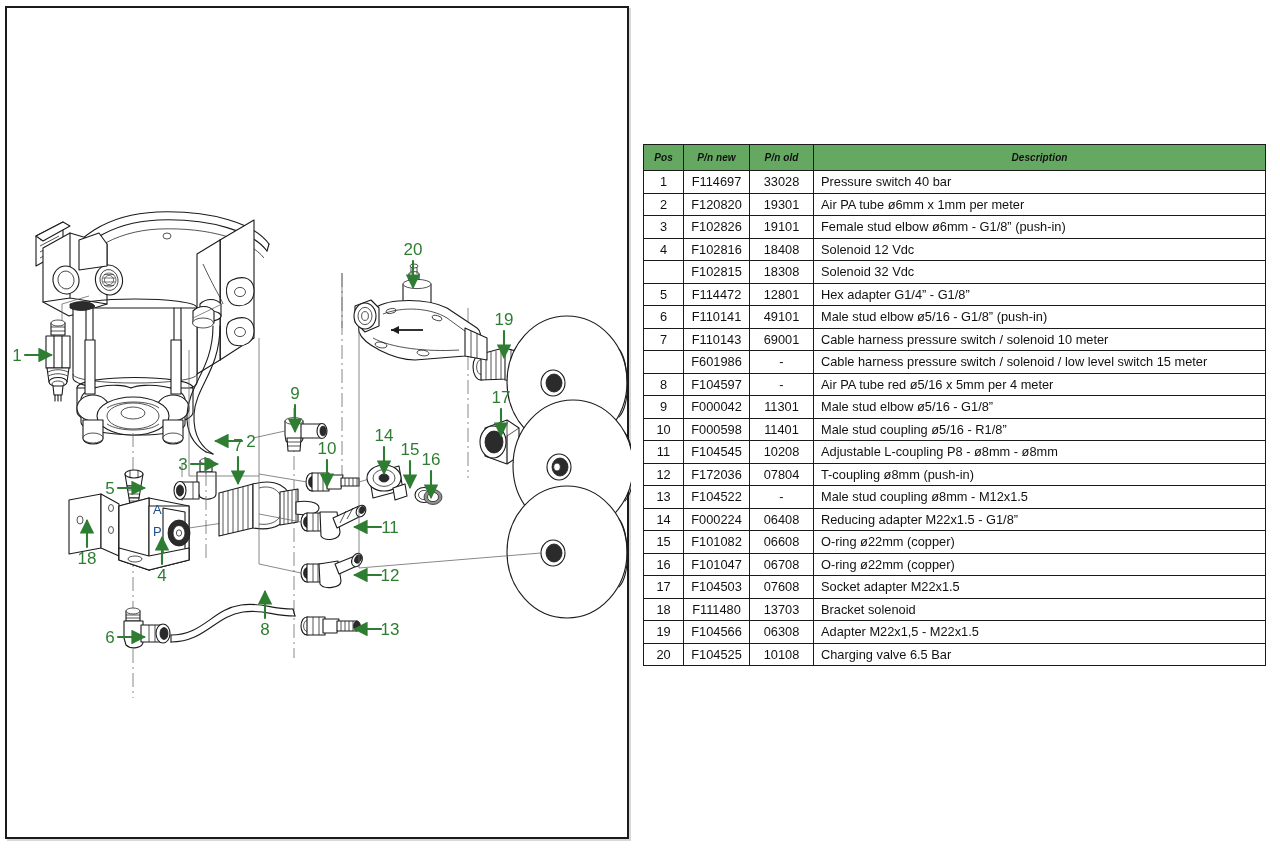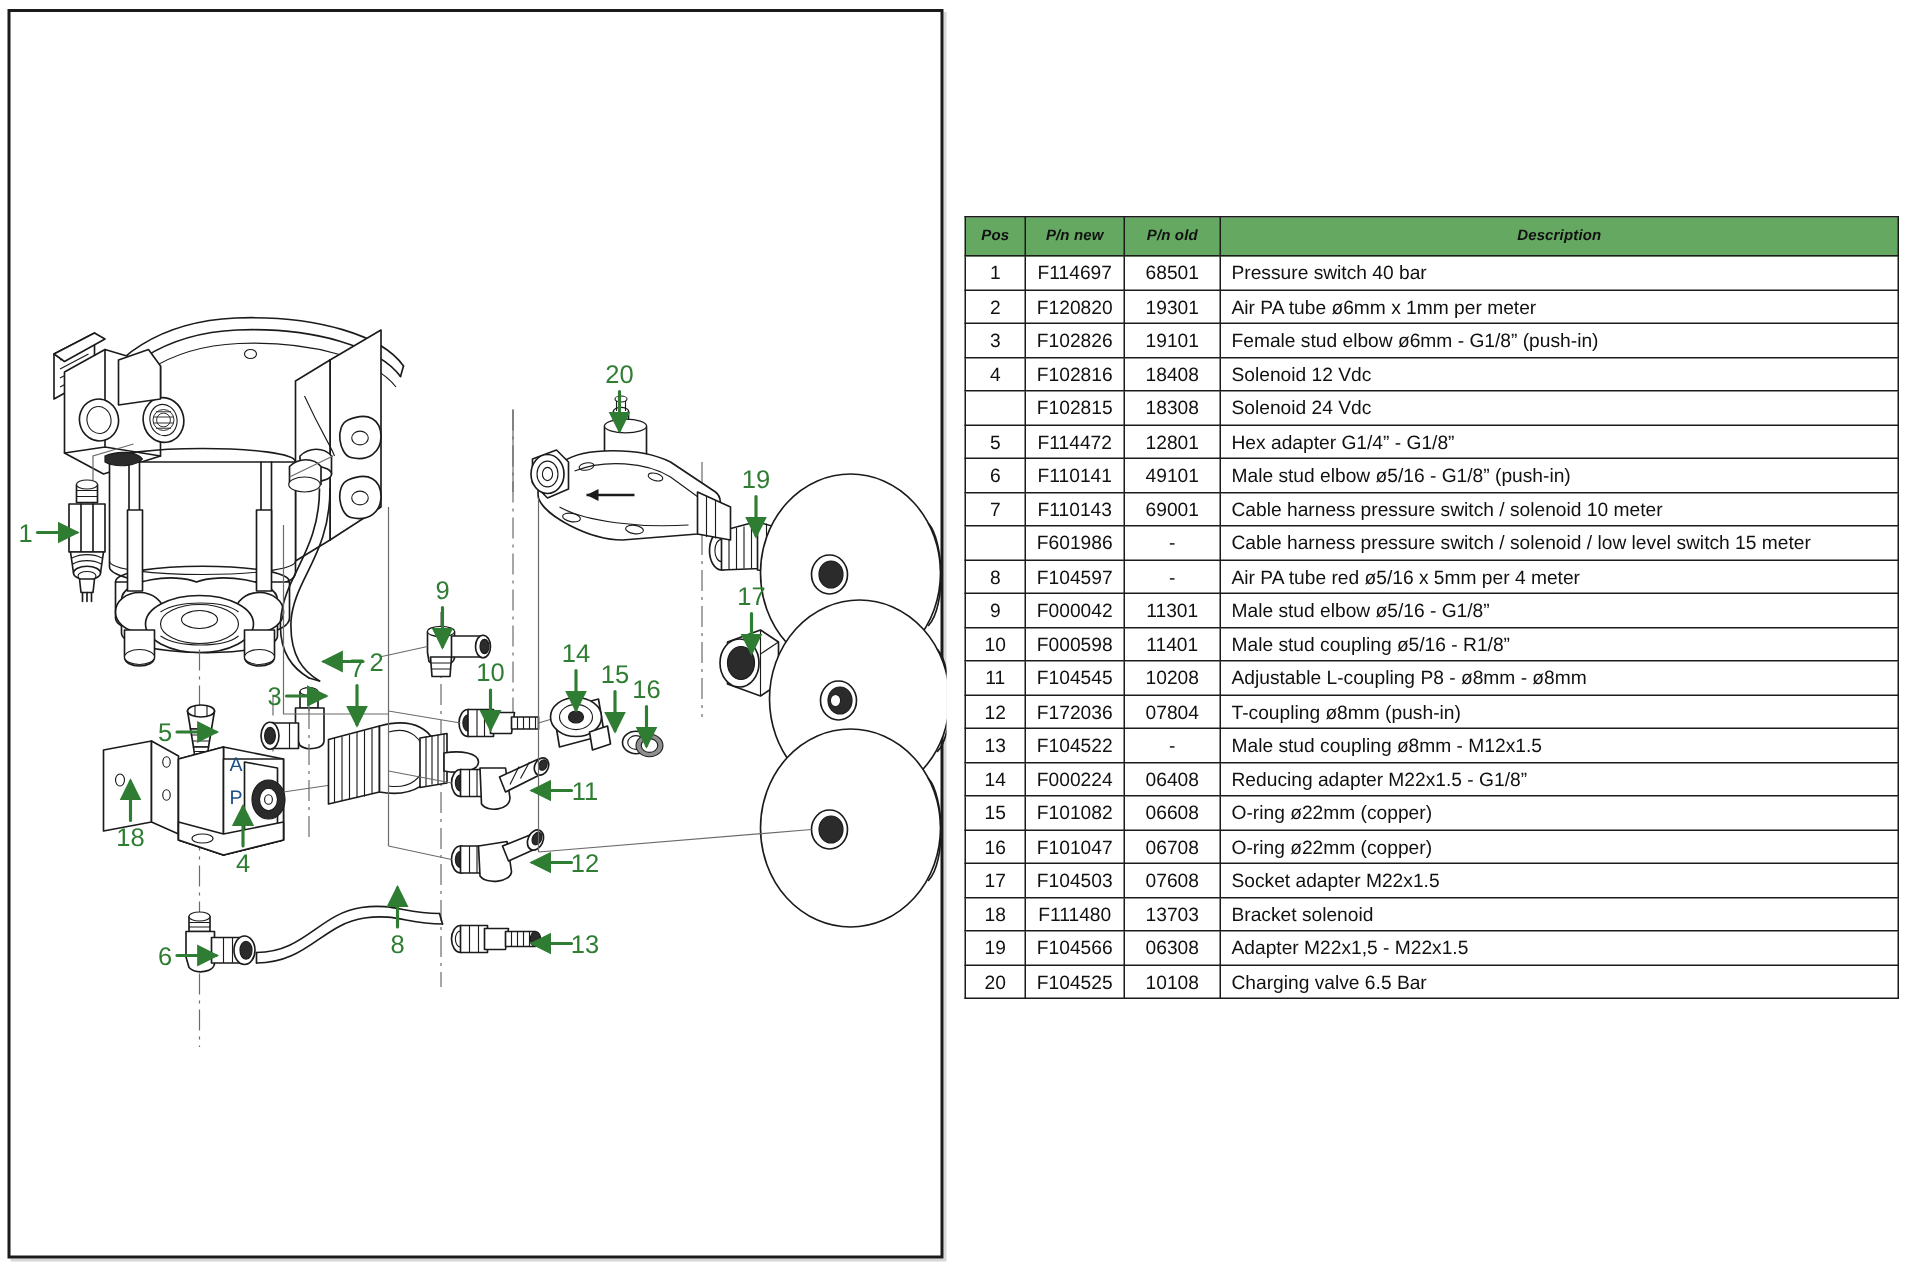--- a/index.html
+++ b/index.html
@@ -491,21 +491,21 @@
         <th>Pos</th>
         <th>P/n new</th>
         <th>P/n old</th>
         <th>Description</th>
       </tr>
     </thead>
     <tbody id="parts-table-body">
         <tr>
           <td class="pos">1</td>
           <td class="pnnew">F114697</td>
-          <td class="pnold">68501</td>
+          <td class="pnold">33028</td>
           <td class="desc">Pressure switch 40 bar</td>
         </tr>
         <tr>
           <td class="pos">2</td>
           <td class="pnnew">F120820</td>
           <td class="pnold">19301</td>
           <td class="desc">Air PA tube ø6mm x 1mm per meter</td>
         </tr>
         <tr>
           <td class="pos">3</td>
@@ -516,21 +516,21 @@
         <tr>
           <td class="pos">4</td>
           <td class="pnnew">F102816</td>
           <td class="pnold">18408</td>
           <td class="desc">Solenoid 12 Vdc</td>
         </tr>
         <tr>
           <td class="pos"></td>
           <td class="pnnew">F102815</td>
           <td class="pnold">18308</td>
-          <td class="desc">Solenoid 24 Vdc</td>
+          <td class="desc">Solenoid 32 Vdc</td>
         </tr>
         <tr>
           <td class="pos">5</td>
           <td class="pnnew">F114472</td>
           <td class="pnold">12801</td>
           <td class="desc">Hex adapter G1/4” - G1/8”</td>
         </tr>
         <tr>
           <td class="pos">6</td>
           <td class="pnnew">F110141</td>

